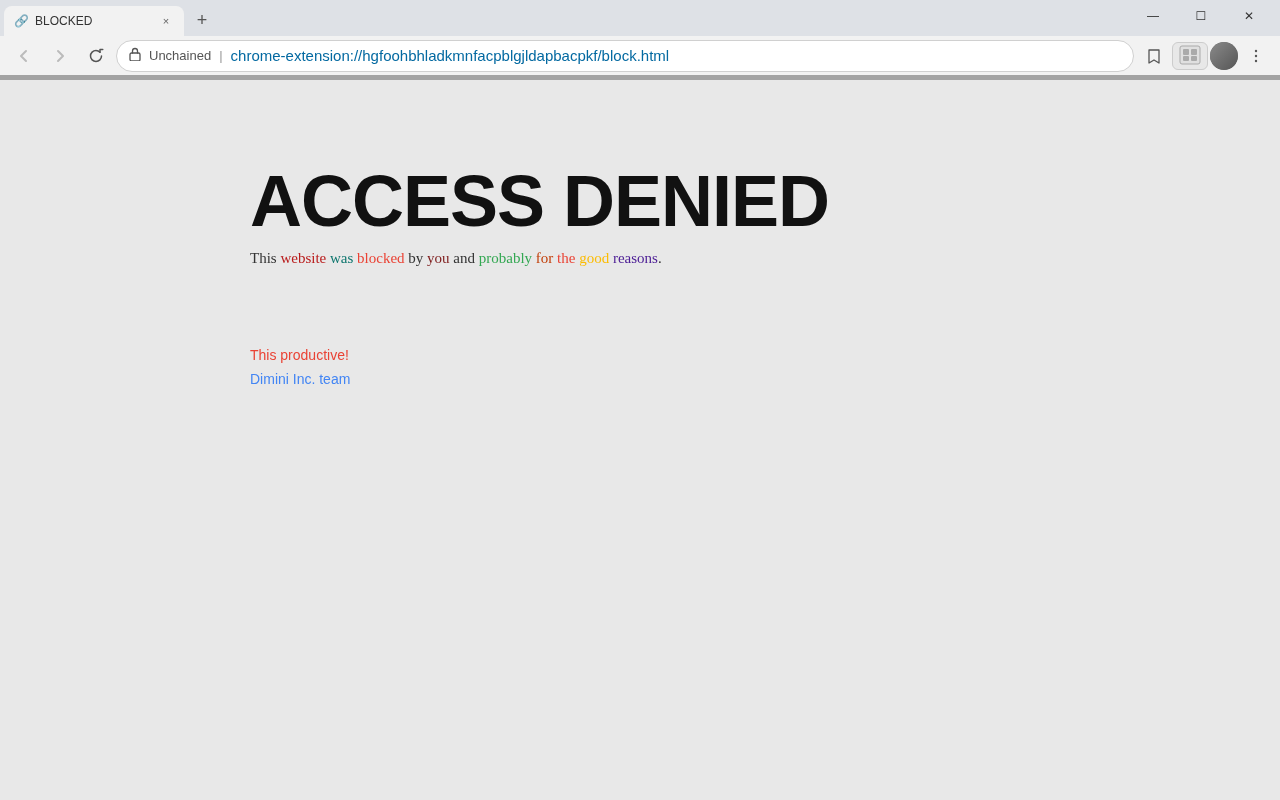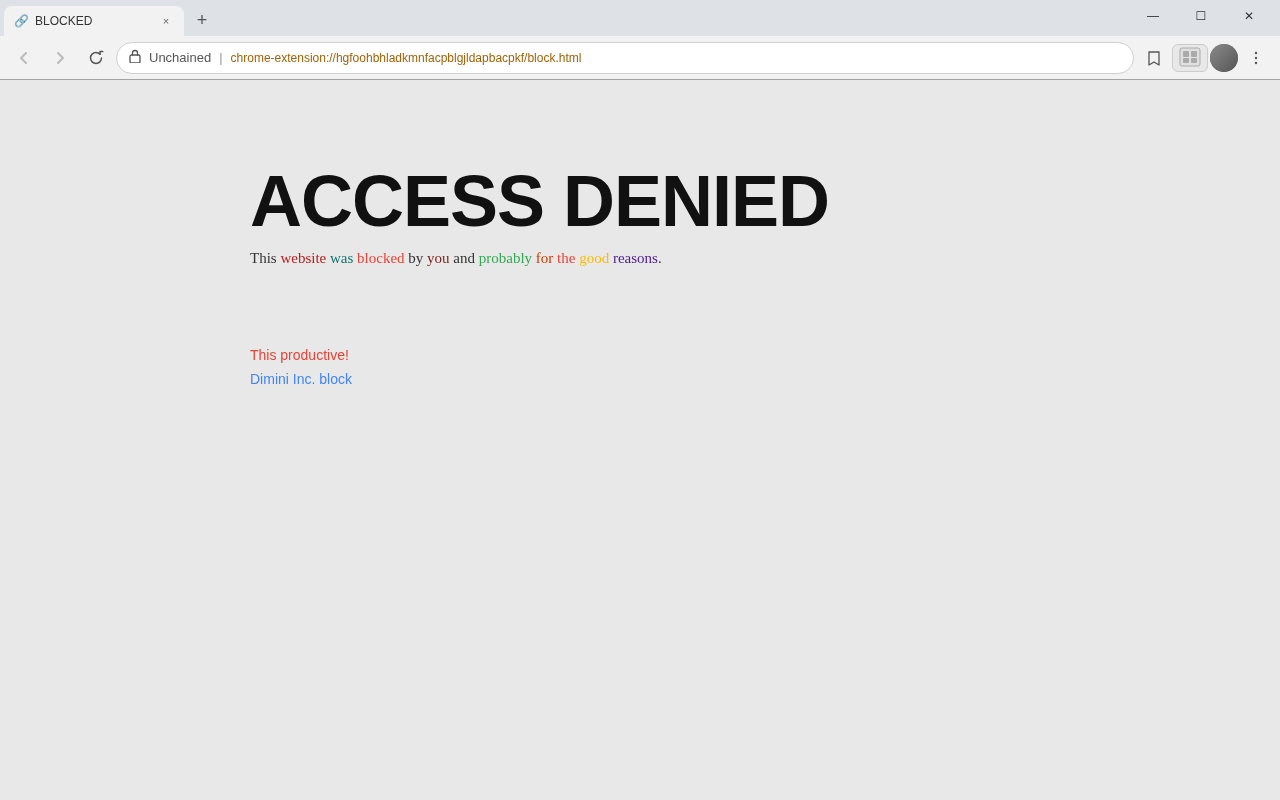--- a/index.html
+++ b/index.html
@@ -108,21 +108,21 @@
     }
 
     
     .nav-bar {
       height: 44px;
       background: #f2f2f2;
       display: flex;
       align-items: center;
       padding: 0 8px;
       gap: 4px;
-      border-bottom: 1px solid #a3a3a3;
+      border-bottom: 5px solid #a3a3a3;
     }
 
     .nav-btn {
       width: 32px;
       height: 32px;
       border-radius: 50%;
       display: flex;
       align-items: center;
       justify-content: center;
       font-size: 16px;
@@ -155,22 +155,22 @@
       font-size: 13px;
       font-weight: 500;
     }
 
     .address-divider {
       color: #999;
       font-size: 13px;
     }
 
     .address-url {
-      color: #a16207;
-      font-size: 12px;
+      color: #0369a1;
+      font-size: 15px;
       flex: 1;
     }
 
     .nav-right-actions {
       display: flex;
       align-items: center;
       gap: 2px;
     }
 
     .nav-right-btn {
@@ -342,16 +342,16 @@
   </div>
 
   <div class="page-content">
     <h1 class="access-denied-heading">ACCESS DENIED</h1>
 
     <p class="block-message">
       <span class="word-this">This </span><span class="word-website">website</span><span class="word-was"> was </span><span class="word-blocked">blocked</span><span class="word-by"> by </span><span class="word-you">you</span><span class="word-and"> and </span><span class="word-probably">probably</span><span class="word-for"> for </span><span class="word-the">the</span><span class="word-good"> good </span><span class="word-reasons">reasons</span><span class="word-this">.</span>
     </p>
 
     <p class="keep-productive">This productive!</p>
-    <p class="team-credit">Dimini Inc. block</p>
+    <p class="team-credit">Dimini Inc. team</p>
   </div>
 
 </div>
 
 </body></html>

